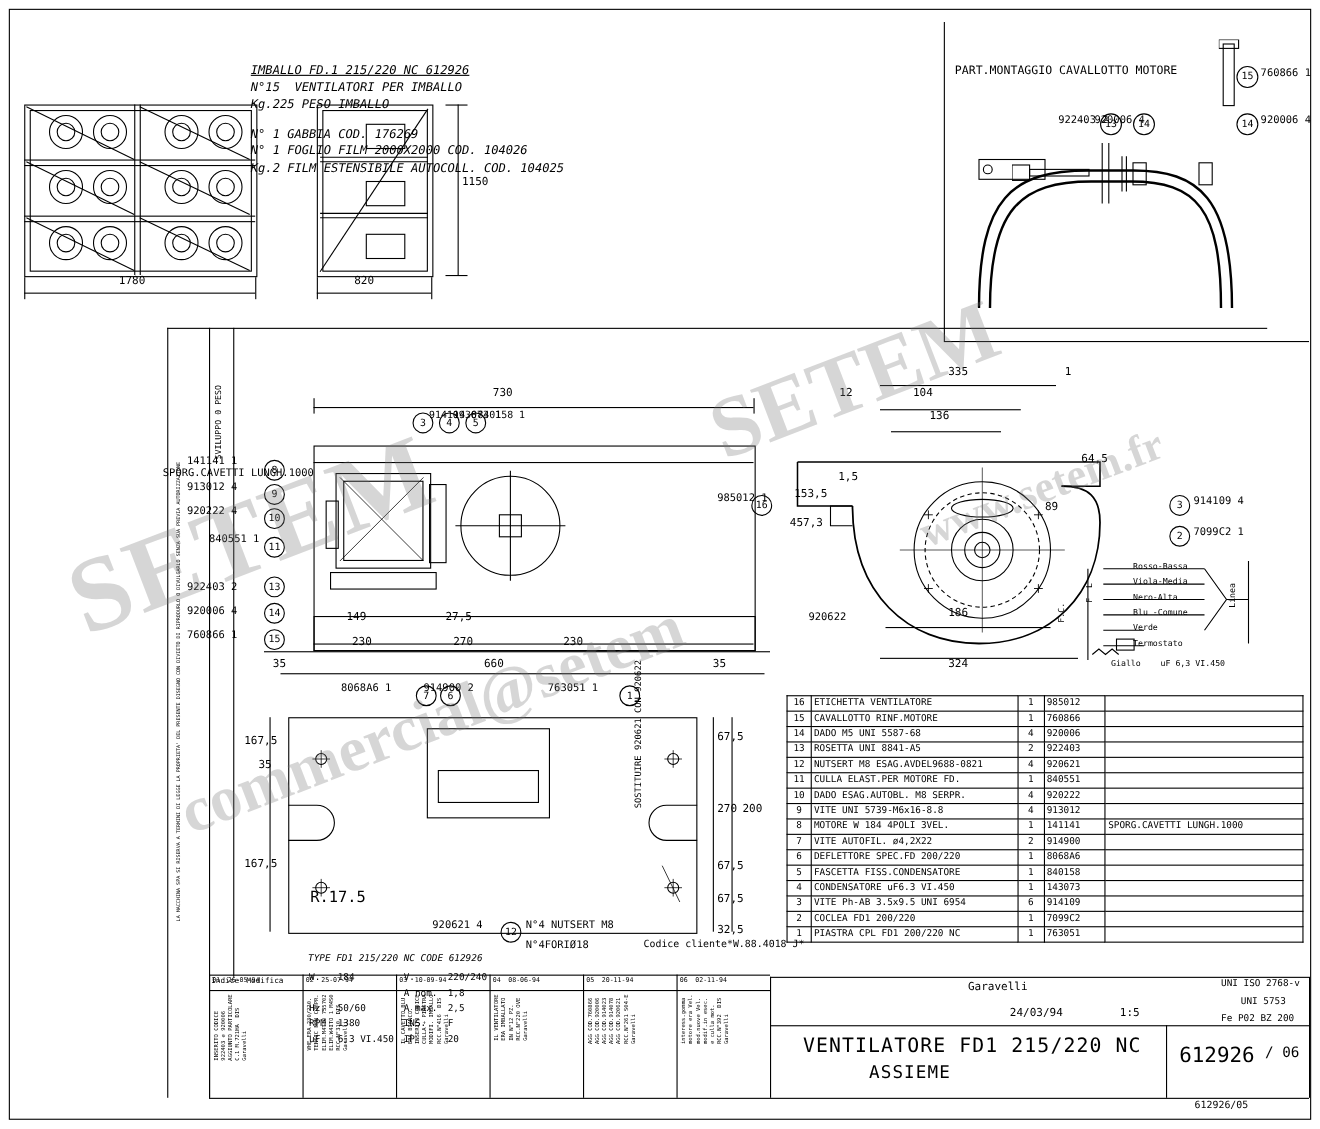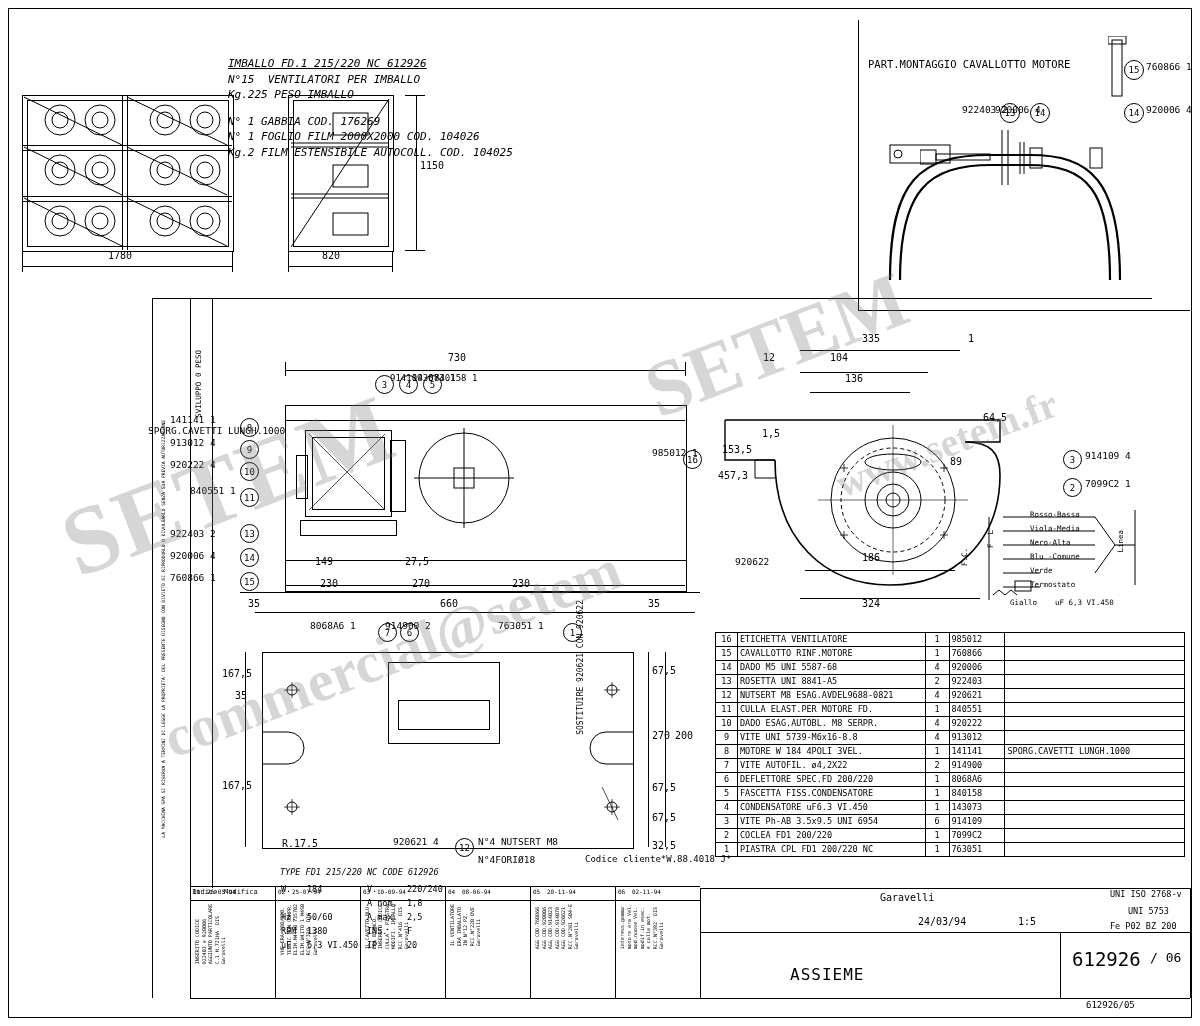--- a/index.html
+++ b/index.html
@@ -270,21 +270,21 @@
       <circle cx="350" cy="38" r="5" fill="none" stroke="#000"></circle>
       <line x1="342" y1="38" x2="358" y2="38" stroke="#000" stroke-width="0.7"></line>
       <line x1="350" y1="30" x2="350" y2="46" stroke="#000" stroke-width="0.7"></line>
       <circle cx="350" cy="155" r="5" fill="none" stroke="#000"></circle>
       <line x1="342" y1="155" x2="358" y2="155" stroke="#000" stroke-width="0.7"></line>
       <line x1="350" y1="147" x2="350" y2="163" stroke="#000" stroke-width="0.7"></line>
       <path d="M0,80 L26,80 A12,12 0 0 1 26,112 L0,112" fill="none" stroke="#000"></path>
       <path d="M372,80 L344,80 A12,12 0 0 0 344,112 L372,112" fill="none" stroke="#000"></path>
       <line x1="340" y1="135" x2="356" y2="168" stroke="#000" stroke-width="0.7"></line>
     </svg>
-    <div class="txt" style="left:282px;top:838px;font-size:10px;text-align:center;">R.17.5</div>
+    <div class="txt" style="left:282px;top:808px;font-size:14px;text-align:center;">R.17.5</div>
   </div>
 
   <div class="ln v abs" style="left:245px;top:652px;height:195px;"></div>
   <div class="txt" style="left:222px;top:668px;font-size:10px;">167,5</div>
   <div class="txt" style="left:235px;top:690px;font-size:10px;">35</div>
   <div class="txt" style="left:222px;top:780px;font-size:10px;">167,5</div>
   <div class="ln v abs" style="left:648px;top:652px;height:195px;"></div>
   <div class="ln v abs" style="left:665px;top:652px;height:195px;"></div>
   <div class="txt" style="left:652px;top:665px;font-size:10px;">67,5</div>
   <div class="txt" style="left:652px;top:730px;font-size:10px;">270</div>
@@ -561,20 +561,21 @@
   <div class="ln h abs" style="left:700px;top:998px;width:490px;"></div>
   <div class="ln v abs" style="left:1190px;top:888px;height:110px;"></div>
 
   <div class="txt" style="left:880px;top:892px;font-size:10px;">Garavelli</div>
   <div class="txt" style="left:918px;top:916px;font-size:10px;">24/03/94</div>
   <div class="txt" style="left:1018px;top:916px;font-size:10px;">1:5</div>
   <div class="txt" style="left:1110px;top:889px;font-size:8.5px;">UNI ISO 2768-v</div>
   <div class="txt" style="left:1128px;top:906px;font-size:8.5px;">UNI 5753</div>
   <div class="txt" style="left:1110px;top:921px;font-size:8.5px;">Fe P02 BZ 200</div>
 
+  <div class="txt" style="left:730px;top:940px;font-size:18px;letter-spacing:1px;">VENTILATORE FD1 215/220 NC</div>
   <div class="txt" style="left:790px;top:965px;font-size:16px;letter-spacing:1px;">ASSIEME</div>
   <div class="txt" style="left:1072px;top:948px;font-size:19px;">612926</div>
   <div class="txt" style="left:1150px;top:950px;font-size:13px;">/ 06</div>
   <div class="txt" style="left:1086px;top:1000px;font-size:9px;">612926/05</div>
 
   <div class="rev">
     <div class="ln h abs" style="left:0;top:0;width:510px;"></div>
     <div class="ln h abs" style="left:0;top:14px;width:510px;"></div>
     <div class="ln h abs" style="left:0;top:112px;width:510px;"></div>
     <div class="txt" style="left:2px;top:2px;font-size:7px;">Indice</div>

